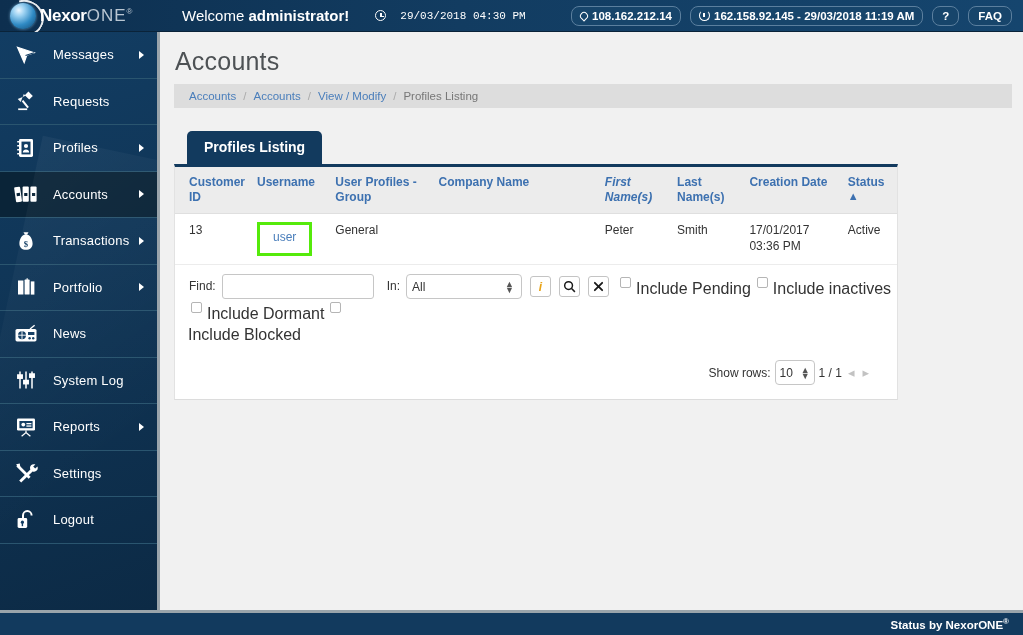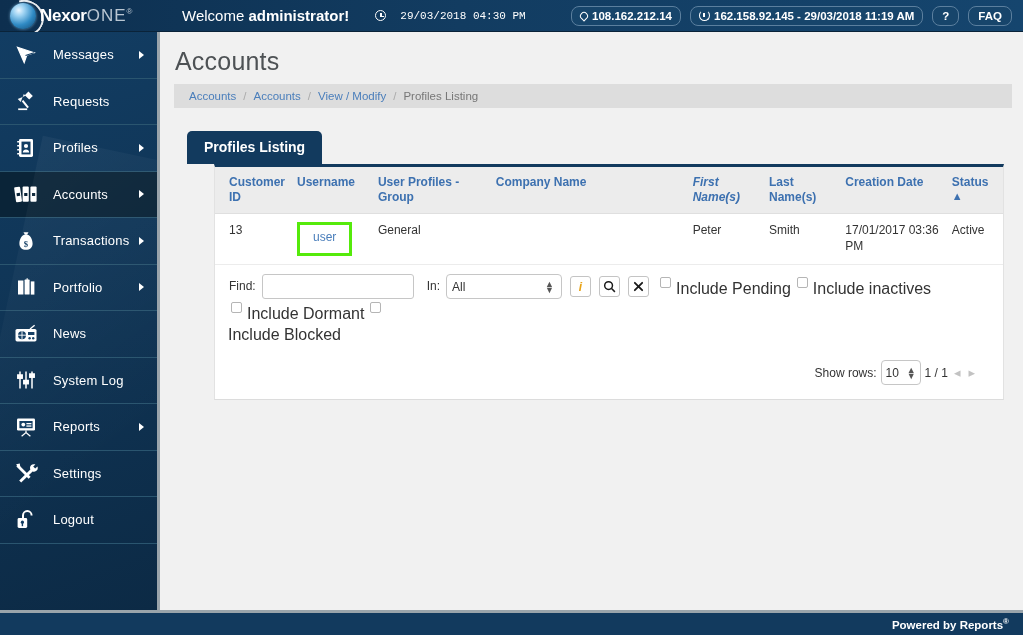--- a/index.html
+++ b/index.html
@@ -102,21 +102,21 @@
   #panel-wrap { margin:23px 0 0 11px; width:822px; position:relative; }
   #tab {
     display:inline-block; background:#123a5e; color:#ffffff;
     font-size:14px; font-weight:bold; padding:8px 17px 9px 17px;
     border-radius:5px 5px 0 0; margin-left:13px; position:relative; z-index:2;
     cursor:pointer;
   }
   #panel {
     background:#ffffff; border-top:3px solid #123a5e;
     border-left:1px solid #e2e2e2; border-right:1px solid #e2e2e2; border-bottom:1px solid #dcdcdc;
-    padding:0; width:790px; min-height:190px; position:relative; z-index:1;margin-left:40px;
+    padding:0; width:724px; min-height:190px; position:relative; z-index:1;
   }
 
   table.grid { width:100%; border-collapse:collapse; }
   table.grid th {
     background:#ececec; color:#3d71b0; font-size:12px; font-weight:bold;
     text-align:left; padding:8px 6px 8px 6px; vertical-align:top; line-height:15px;
     border-bottom:1px solid #dfdfdf; cursor:pointer;
   }
   table.grid td {
     font-size:12px; color:#333333; padding:8px 6px; vertical-align:top;
@@ -488,15 +488,15 @@
         <span class="pg-arrow">◂</span>
         <span class="pg-arrow">▸</span>
       </div>
 
     </div>
   </div>
 </div>
 
 <div id="footer">
   <span class="txt">
-    <span>Powered by Reports</span><sup>®</sup>
+    <span>Status by NexorONE</span><sup>®</sup>
   </span>
 </div>
 
 </body></html>

